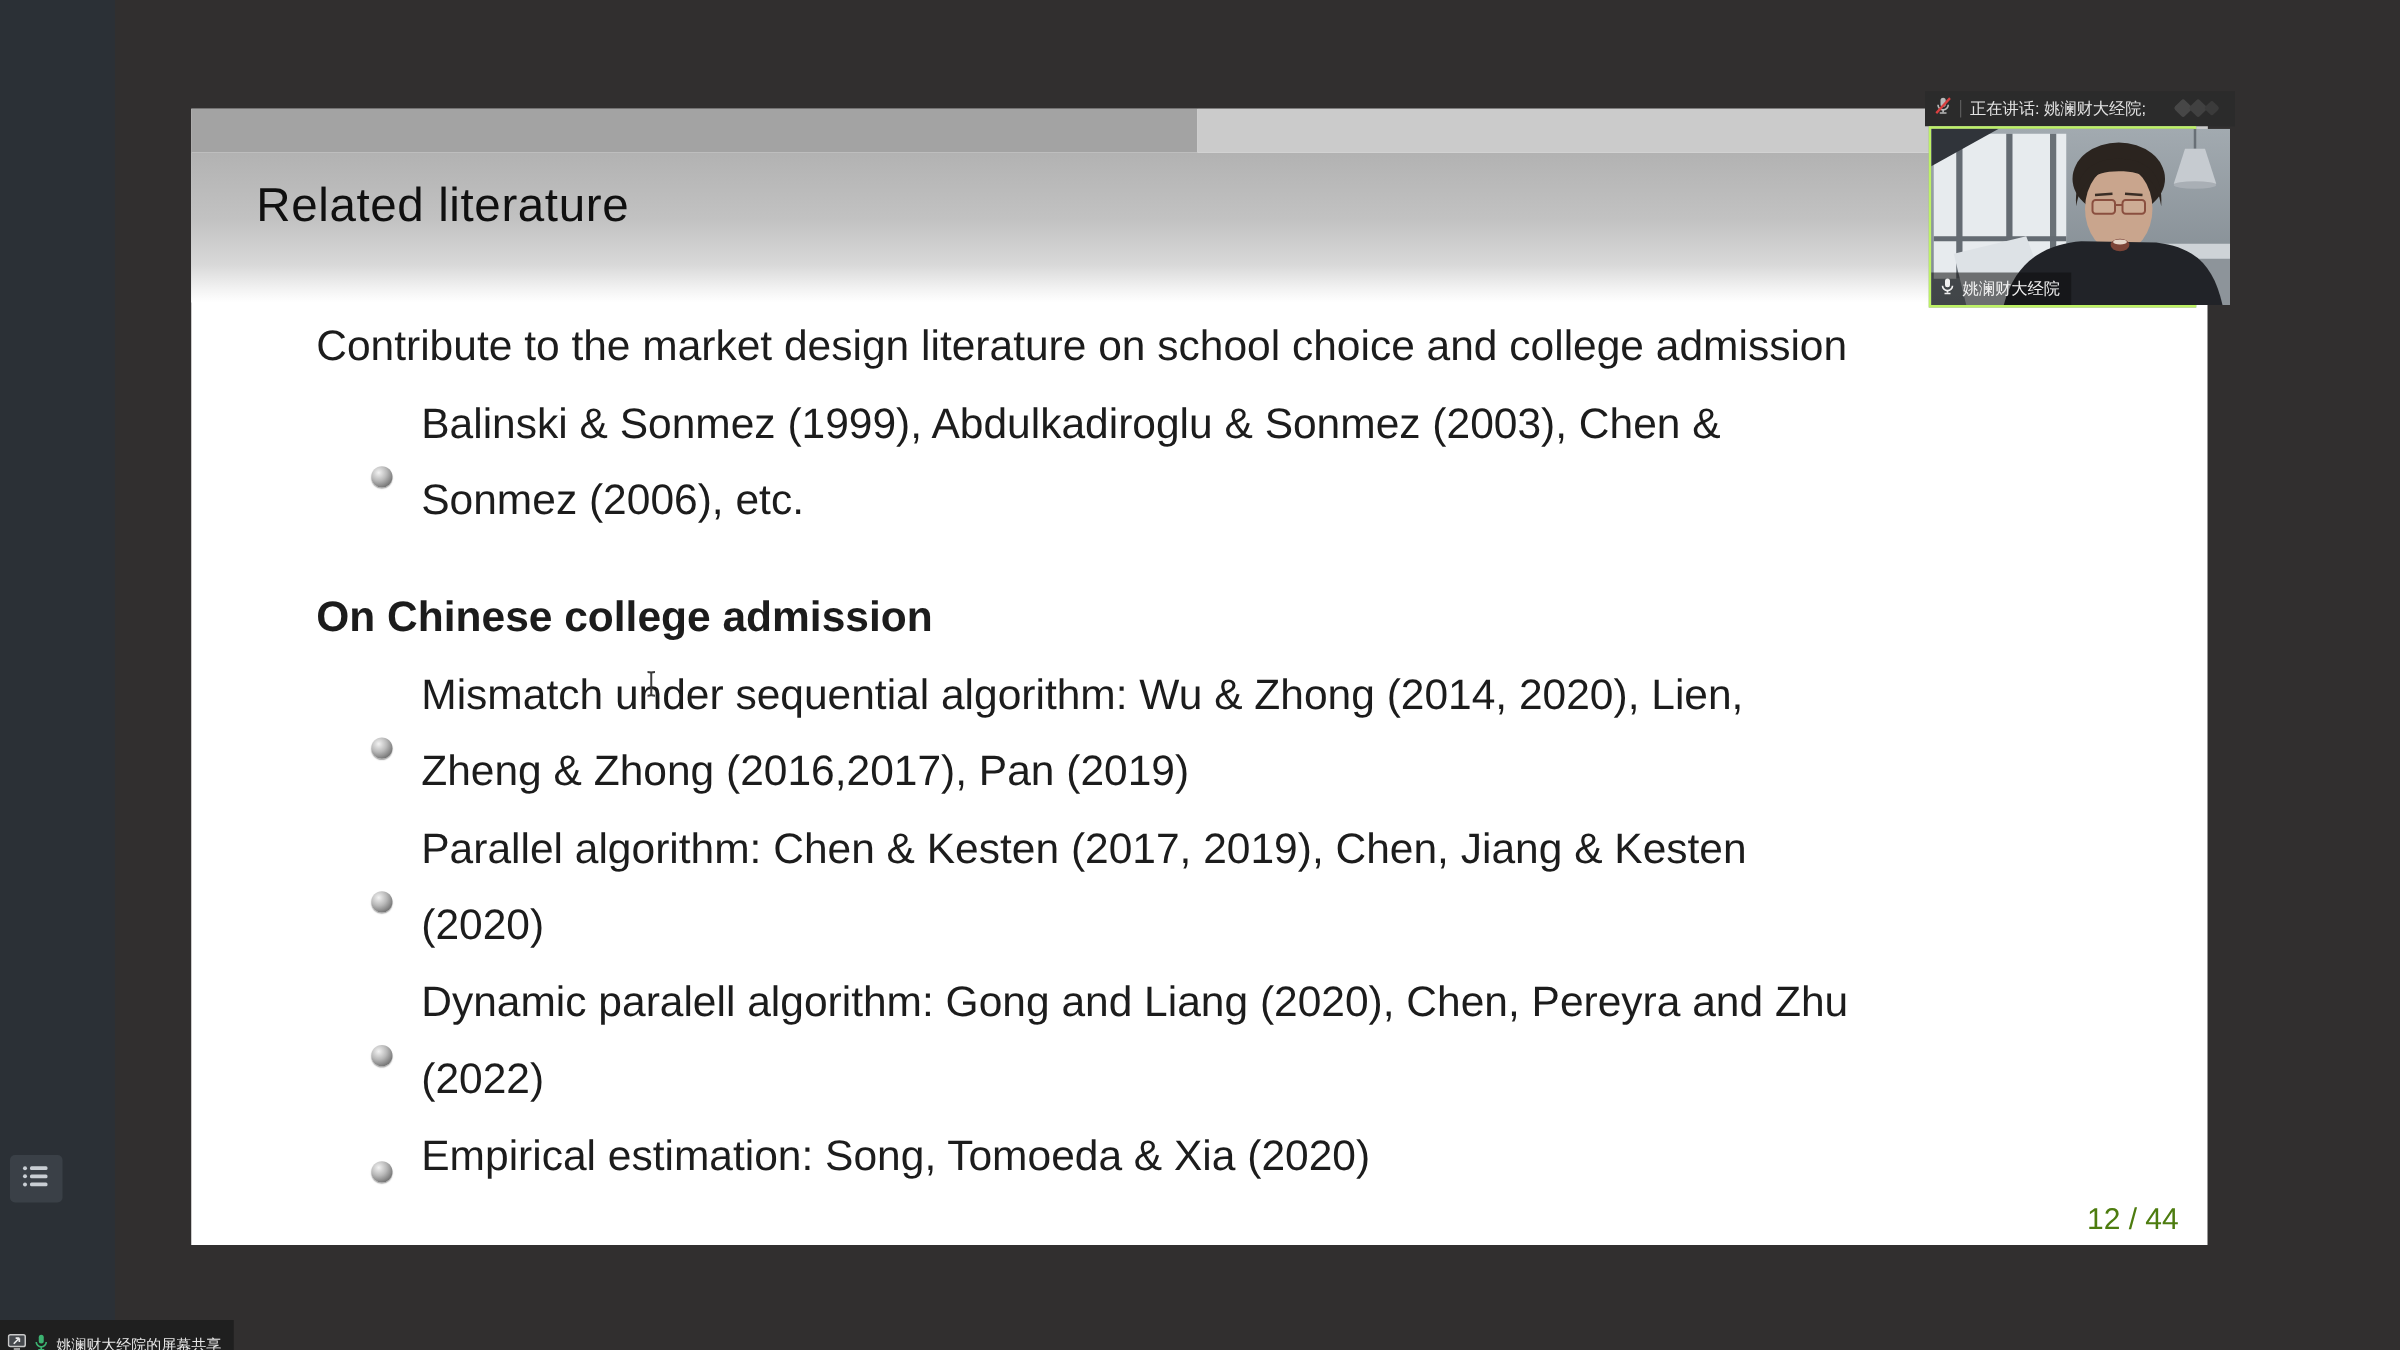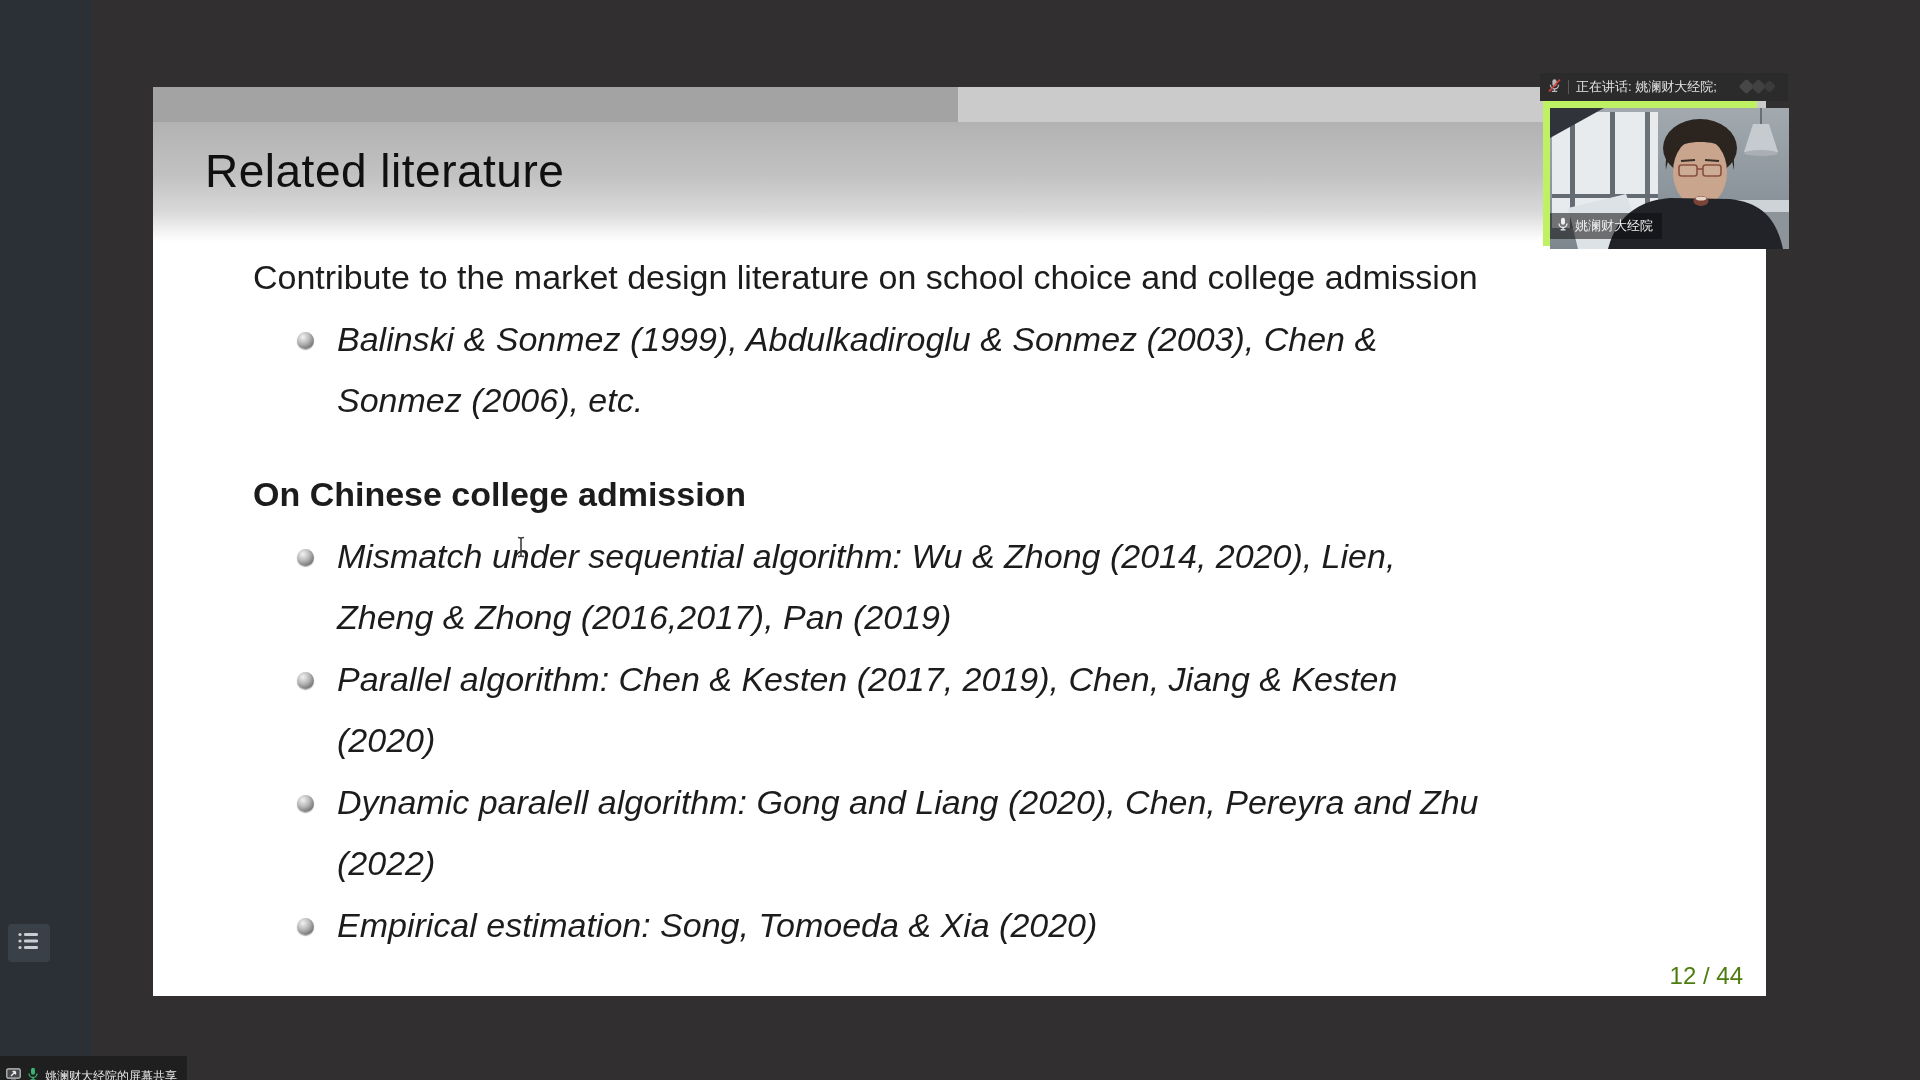--- a/index.html
+++ b/index.html
@@ -13,45 +13,45 @@
 
   
   .slide { position:absolute; left:153px; top:87px; width:1613px; height:909px; background:#ffffff; }
 
   .strip { display:flex; height:35px; width:100%; }
   .strip-left  { width:805px; height:100%; background:#a3a3a3; }
   .strip-right { flex:1; height:100%; background:#cbcbcb; }
 
   .titleband { height:120px; width:100%;
                background:linear-gradient(180deg,#b2b2b2 0%,#c2c2c2 45%,#d9d9d9 75%,#f4f4f4 92%,#ffffff 100%); }
-  .slide-title { font-size:46px; color:#101010; font-weight:normal; padding:22px 0 0 52px; letter-spacing:0.5px; }
+  .slide-title { font-size:38px; color:#101010; font-weight:normal; padding:22px 0 0 52px; letter-spacing:0.5px; }
 
   .content { position:absolute; left:100px; top:160px; right:30px; color:#1c1c1c; font-size:34px; }
   .lead { line-height:61px; white-space:nowrap; }
   .section2 { margin-top:33px;font-weight:bold; }
-  .item { display:flex; align-items:flex-start; padding-left:44px; margin-top:1px;font-style:italic; }
+  .item { display:flex; align-items:center; padding-left:44px; margin-top:1px; }
   .ball { width:17px; height:17px; border-radius:50%; flex:0 0 17px; margin-top:23px;
           background:radial-gradient(circle at 35% 30%, #f2f2f2 0%, #b9b9b9 40%, #6e6e6e 80%, #555 100%);
           box-shadow:0 1px 1px rgba(0,0,0,.35); }
   .lines { margin-left:23px; }
   .line { line-height:61px; white-space:nowrap; }
 
   .pagenum { position:absolute; right:23px; bottom:6px; font-size:24px; color:#4d7c0f; }
 
   .ibeam { position:absolute; left:363px; top:449px; width:10px; height:22px; }
 
   
   .banner { position:absolute; left:1540px; top:73px; width:248px; height:28px; background:#2b2b2b;
             display:flex; align-items:center; padding:0 7px; }
   .banner-divider { width:1px; height:14px; background:#5a5a5a; margin:0 7px 0 6px; }
   .banner-text { font-size:13px; color:#e3e3e3; white-space:nowrap; }
   .banner-logo { margin-left:auto; display:flex; align-items:center; opacity:.85; }
 
   .video { position:absolute; left:1543px; top:101px; width:214px; height:145px;
-           border:7px solid #bef264; background:#8b949b; }
+           border:2px solid #bef264; background:#8b949b; }
   .video svg.scene { display:block; }
   .nametag { position:absolute; left:0; bottom:0; height:26px; max-width:100%;
              background:rgba(15,15,15,.55); display:flex; align-items:center; padding:0 9px 0 7px; gap:6px; }
   .nametag-text { font-size:13px; color:#f2f2f2; white-space:nowrap; }
 
   
   .sharetag { position:absolute; left:0; top:1056px; height:40px; background:#1f1f1f;
               display:flex; align-items:center; padding:0 10px 0 6px; gap:6px; }
   .sharetag-text { font-size:12px; color:#e8e8e8; white-space:nowrap; }
 </style>

